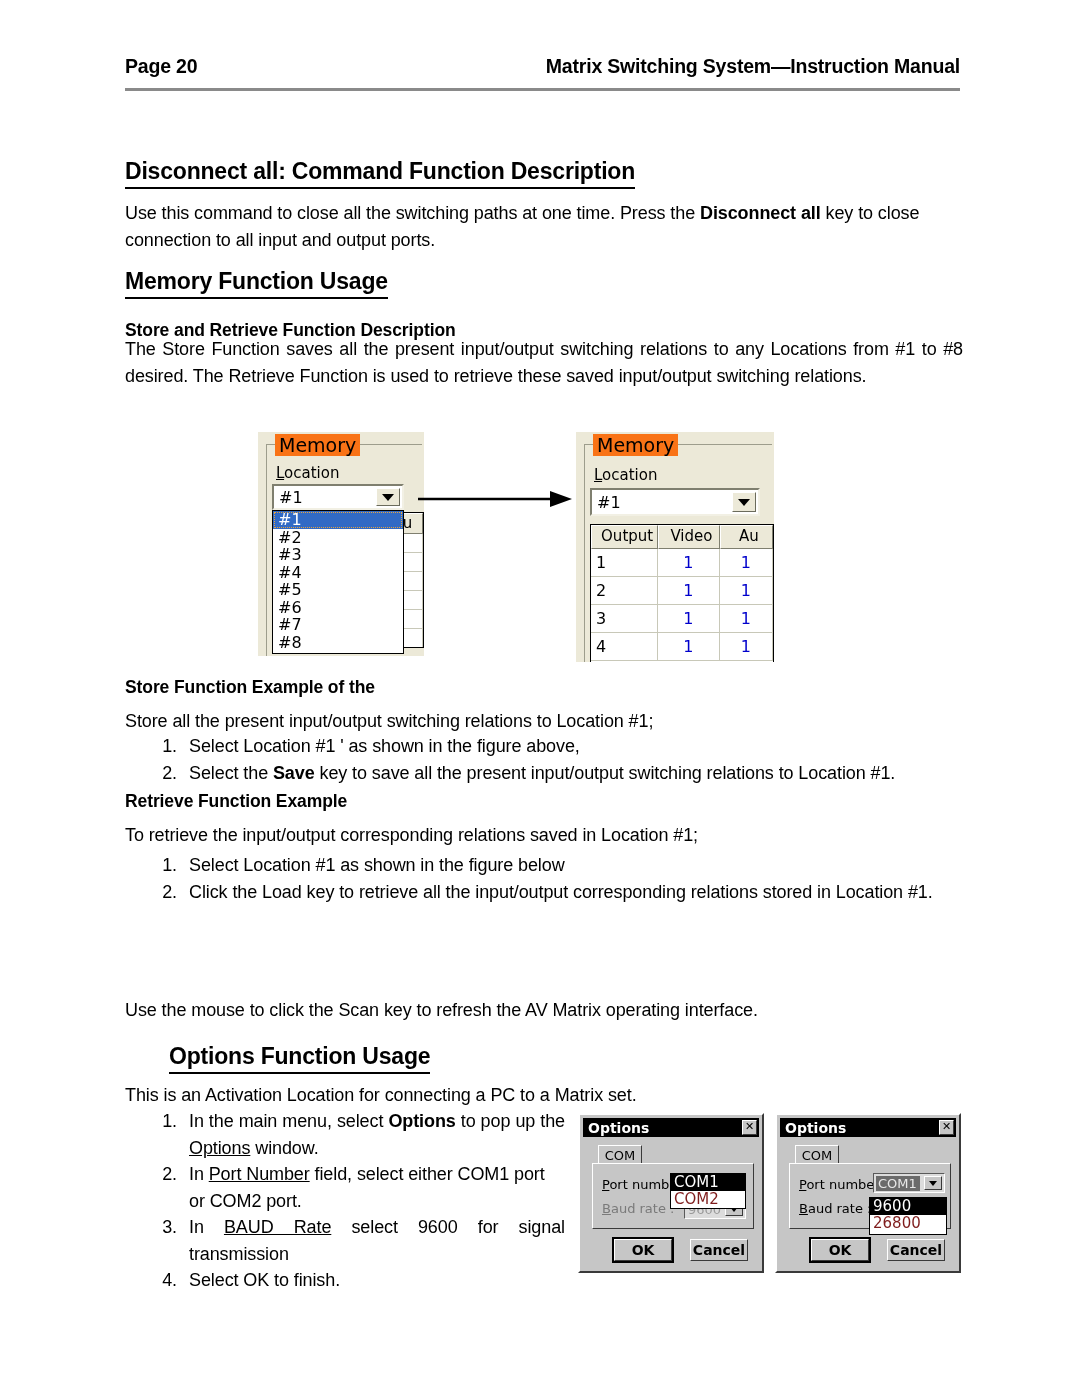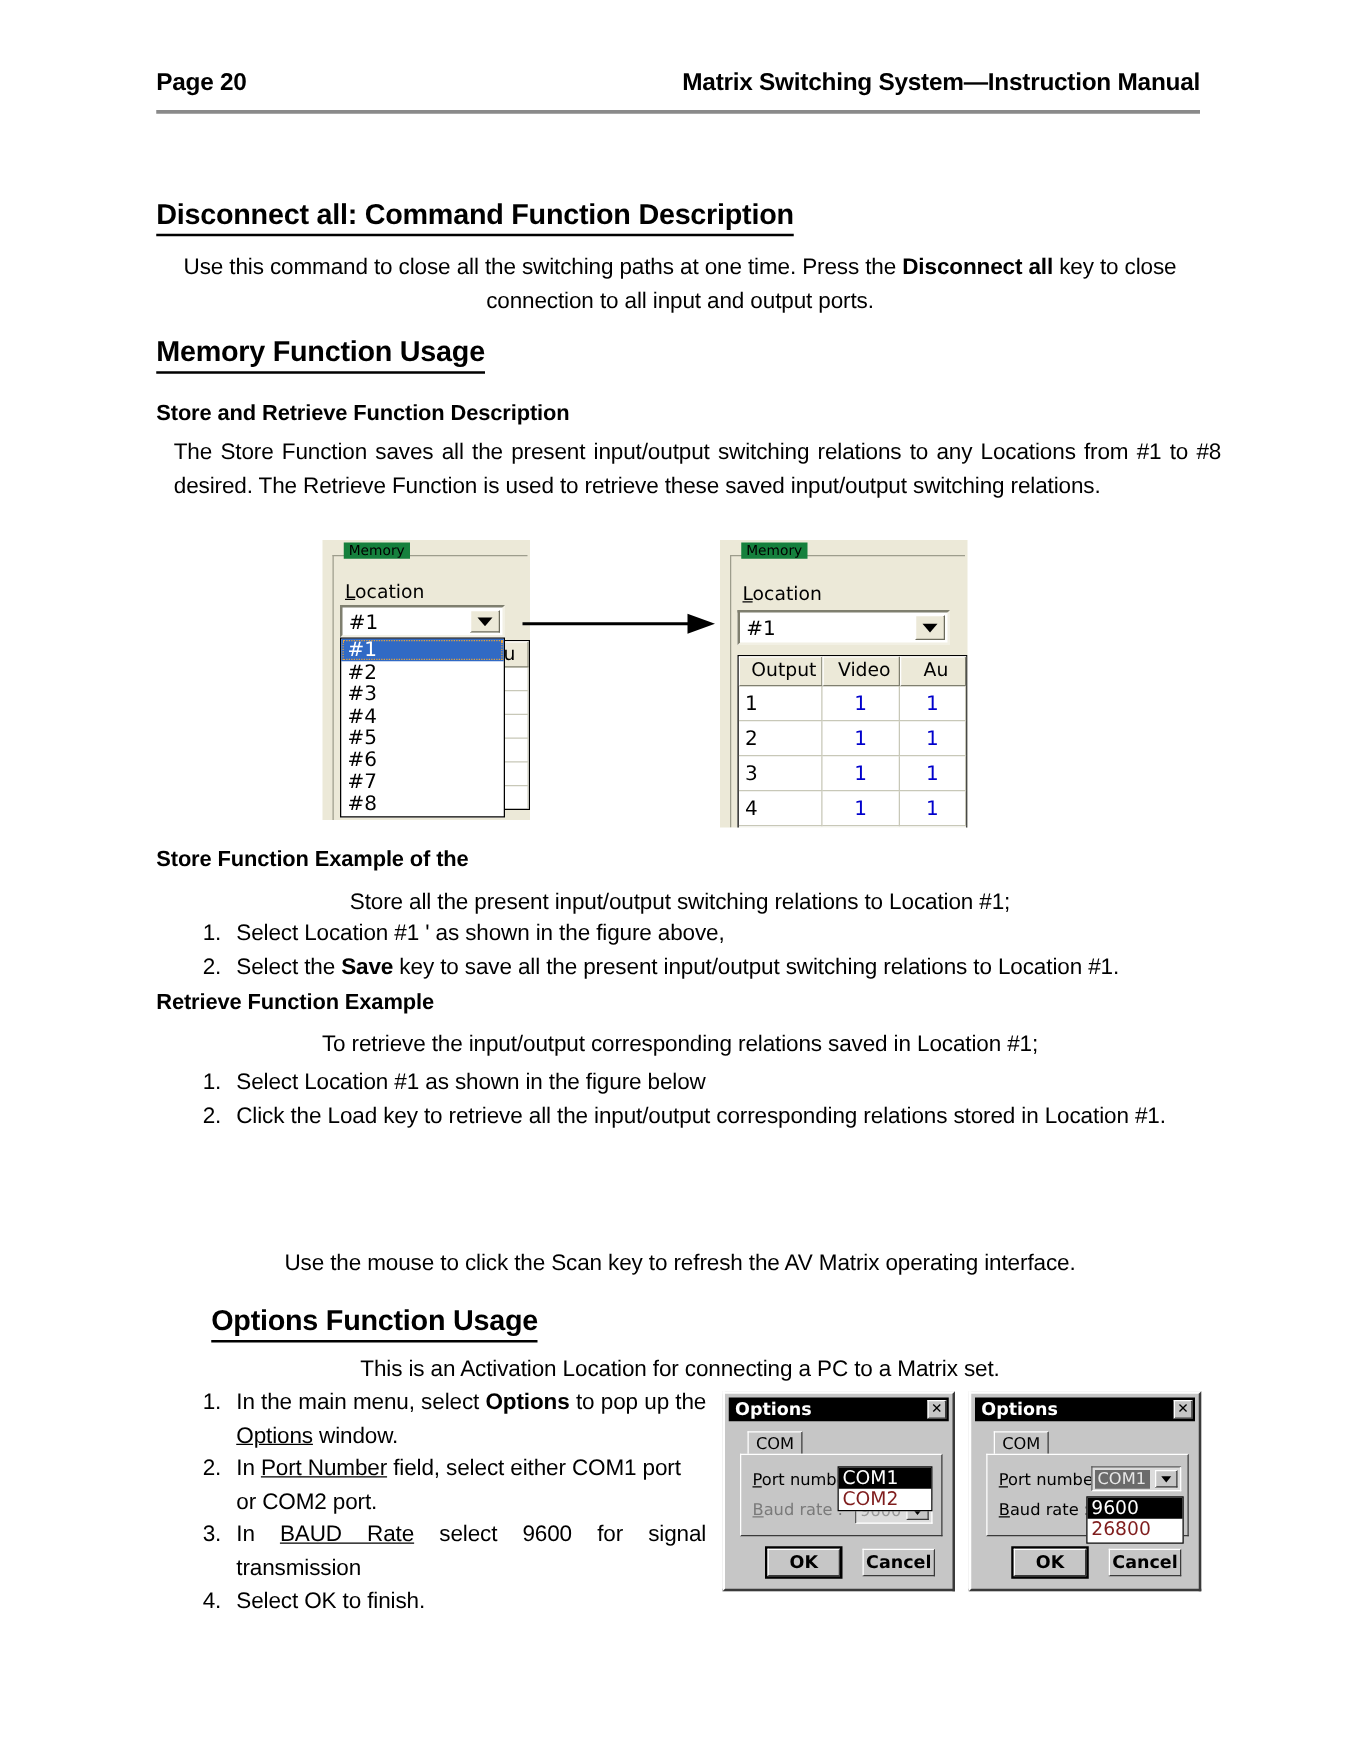--- a/index.html
+++ b/index.html
@@ -60,21 +60,20 @@
     font-weight: bold;
     font-size: 17.5px;
     letter-spacing: -0.1px;
     white-space: nowrap;
   }
   .para {
     position: absolute;
     font-size: 18px;
     line-height: 26.5px;
     letter-spacing: -0.1px;
-    text-align: center;
   }
   .para.justify { text-align: justify; text-align-last: left; }
   .para b { font-weight: bold; }
   .u { text-decoration: underline; }
 
   
   .olist {
     position: absolute;
     font-size: 18px;
     line-height: 26.5px;
@@ -108,23 +107,23 @@
     left: 8px; top: 12px;
     right: 2px; bottom: 0;
     border: 1.5px solid #9d9d8c;
     border-right: none;
     border-bottom: none;
   }
   .grp-label {
     position: absolute;
     top: -11px;
     left: 8px;
-    background: #15803d;
+    background: #f97316;
     padding: 0 4px;
-    font-size: 11px;
+    font-size: 19px;
     white-space: nowrap;
   }
   .fld-label {
     position: absolute;
     font-size: 15px;
     white-space: nowrap;
   }
   .fld-label .acc { text-decoration: underline; }
 
   .combo {
@@ -367,21 +366,21 @@
   <div class="h1" style="left:125px; top:158px;">Disconnect all: Command Function Description</div>
 
   <div class="para" style="left:125px; top:200px; width:838px;">
     <span>Use this command to close all the switching paths at one time. Press the </span><b>Disconnect all</b><span> key to close connection to all input and output ports.</span>
   </div>
 
   <div class="h1" style="left:125px; top:268px;">Memory Function Usage</div>
 
   <div class="h3" style="left:125px; top:320px;">Store and Retrieve Function Description</div>
 
-  <div class="para justify" style="left:125px; top:348px; width:838px;margin-left:14px;">The Store Function saves all the present input/output switching relations to any Locations from #1 to #8 desired. The Retrieve Function is used to retrieve these saved input/output switching relations.</div>
+  <div class="para justify" style="left:125px; top:336px; width:838px;">The Store Function saves all the present input/output switching relations to any Locations from #1 to #8 desired. The Retrieve Function is used to retrieve these saved input/output switching relations.</div>
 
   <div class="win-mem" style="left:258px; top:432px; width:166px; height:224px;">
     <div class="grp">
       <span class="grp-label">Memory</span>
     </div>
     <div class="fld-label" style="left:18px; top:32px;">
       <span class="acc">L</span><span>ocation</span>
     </div>
 
     <div class="grid" style="left:118px; top:80px; width:48px; height:136px;">

